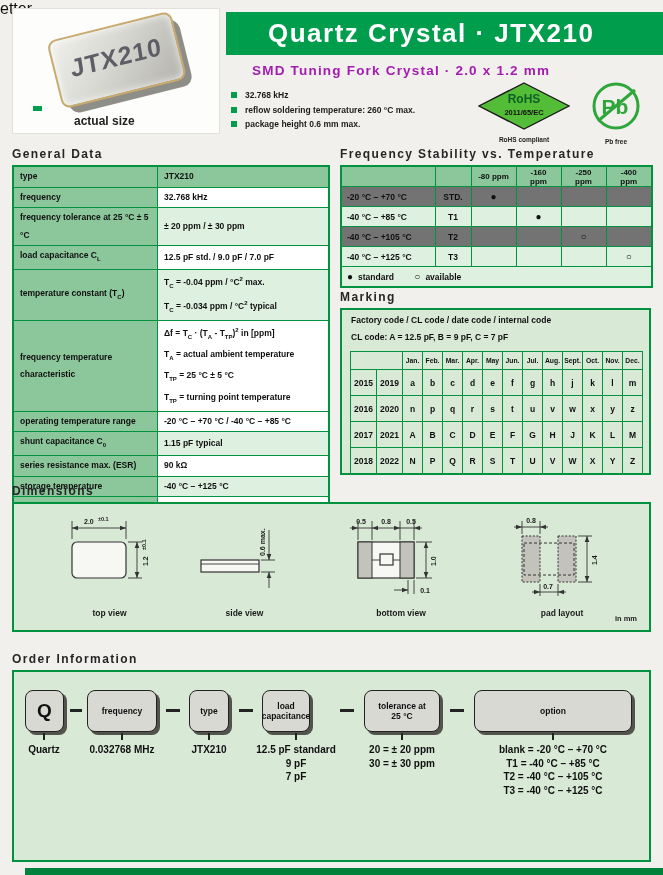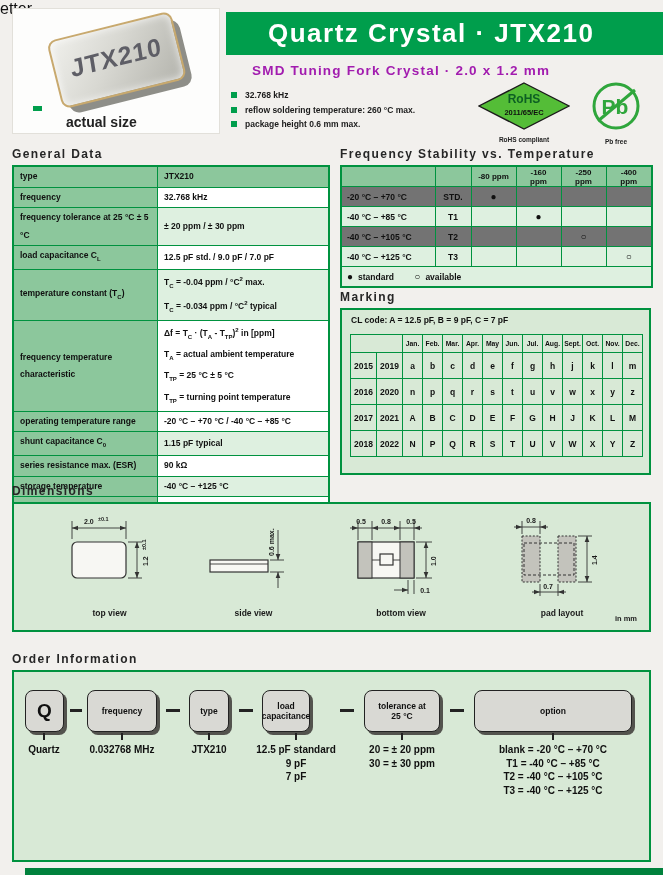--- a/index.html
+++ b/index.html
@@ -9,21 +9,21 @@
   
   .photo-box{position:absolute;left:12px;top:8px;width:206px;height:124px;background:#fdfdfc;border:1px solid #e2e0da;}
   .crystal{position:absolute;left:40px;top:16px;width:128px;height:72px;transform:rotate(-14deg);}
   .crystal-side{position:absolute;left:7px;top:9px;width:126px;height:68px;border-radius:10px;background:#8e8e88;}
   .crystal-top{position:absolute;left:0;top:0;width:124px;height:66px;border-radius:9px;
       background:linear-gradient(130deg,#f0f0ec 0%,#d8d8d2 45%,#b3b3ac 100%);
       border:2px solid #c8a96e;box-shadow:inset 0 0 8px rgba(255,255,255,.85);}
   .crystal-label{position:absolute;left:0;top:18px;width:128px;text-align:center;
       font-size:25px;font-weight:700;color:#5e5e66;letter-spacing:1px;transform:skewX(-5deg);}
   .size-swatch{position:absolute;left:20px;top:97px;width:9px;height:5px;background:var(--brand-green);}
-  .actual-size{position:absolute;left:11px;top:105px;font-size:14px;font-weight:700;color:#222;padding-left:42px;}
+  .actual-size{position:absolute;left:19px;top:105px;font-size:12px;font-weight:700;color:#222;padding-left:42px;}
 
   .banner{position:absolute;left:226px;top:12px;width:437px;height:43px;background:var(--brand-green);padding-left:16px;}
   .banner h1{margin:0;padding:0 0 0 26px;line-height:43px;font-size:26px;font-weight:700;
       letter-spacing:1.5px;color:#fff;}
   .subtitle{position:absolute;left:252px;top:63px;font-size:13.5px;font-weight:700;
       letter-spacing:1.2px;color:#a21caf;}
   .bullets{position:absolute;left:231px;top:90px;}
   .bullet-row{display:flex;align-items:flex-start;margin-bottom:4.5px;}
   .bullet-sq{width:6px;height:6px;background:var(--brand-green);margin:2px 8px 0 0;flex:none;}
   .bullet-text{font-size:8.5px;font-weight:700;color:#1c1c1c;line-height:10px;}
@@ -268,20 +268,21 @@
       <span class="lg-sym">●</span><span class="lg-lab">standard</span>
       <span class="lg-sym">○</span><span class="lg-lab">available</span>
     </td>
         </tr>
   </tbody>
     </table>
 
   
   <div class="sec-title" style="left:340px;top:290px;">Marking</div>
   <div class="mk-box">
+    <div class="mk-line">Factory code / CL code / date code / internal code</div>
     <div class="mk-line">CL code: A = 12.5 pF, B = 9 pF, C = 7 pF</div>
     <table class="mk-table">
       <colgroup>
           <col class="yr">
           <col class="yr">
           <col span="12">
         </colgroup>
       <tbody>
           <tr class="mhead">
             <td colspan="2"></td>
@@ -384,21 +385,21 @@
           <line class="dl" x1="86" y1="68" x2="100" y2="68"></line>
         <line class="dl" x1="95" y1="32" x2="95" y2="68"></line>
         <path class="ah" d="M95,32 l-2.3,6 h4.6 z"></path>
           <path class="ah" d="M95,68 l-2.3,-6 h4.6 z"></path>
         <text class="dt" transform="translate(106,56) rotate(-90)">1.2</text>
         <text class="dts" transform="translate(104,40) rotate(-90)">±0.1</text>
       </svg>
       <div class="view-label">top view</div>
     </div>
 
-    <div class="drawing" style="left:172px;width:135px;">
+    <div class="drawing" style="left:163px;width:135px;">
       <svg width="135" height="92" viewBox="0 0 135 92">
         <rect class="part" x="24" y="50" width="58" height="12"></rect>
         <line class="dl" x1="24" y1="54" x2="82" y2="54"></line>
         <line class="dl" x1="84" y1="50" x2="98" y2="50"></line>
           <line class="dl" x1="84" y1="62" x2="98" y2="62"></line>
         <line class="dl" x1="92" y1="20" x2="92" y2="50"></line>
           <path class="ah" d="M92,50 l-2.3,-6 h4.6 z"></path>
         <line class="dl" x1="92" y1="62" x2="92" y2="78"></line>
           <path class="ah" d="M92,62 l-2.3,6 h4.6 z"></path>
         <text class="dt" transform="translate(88,46) rotate(-90)">0.6 max.</text>

